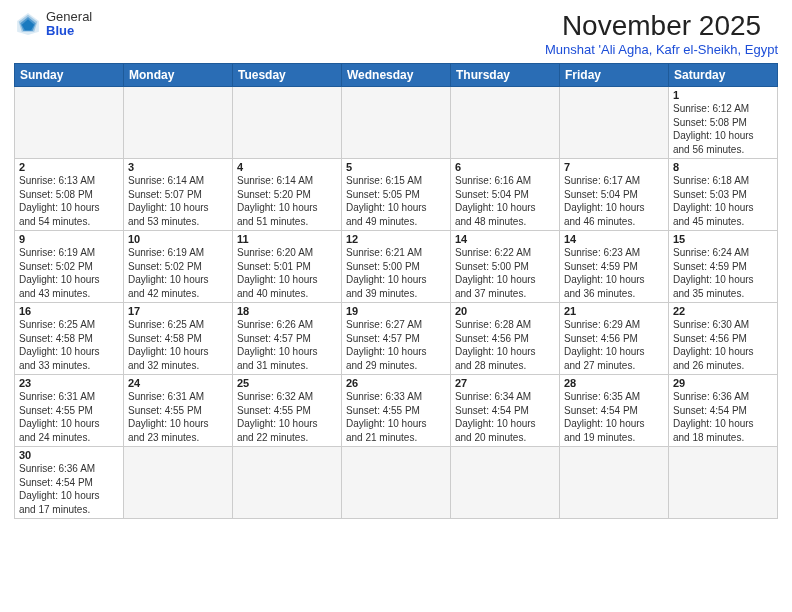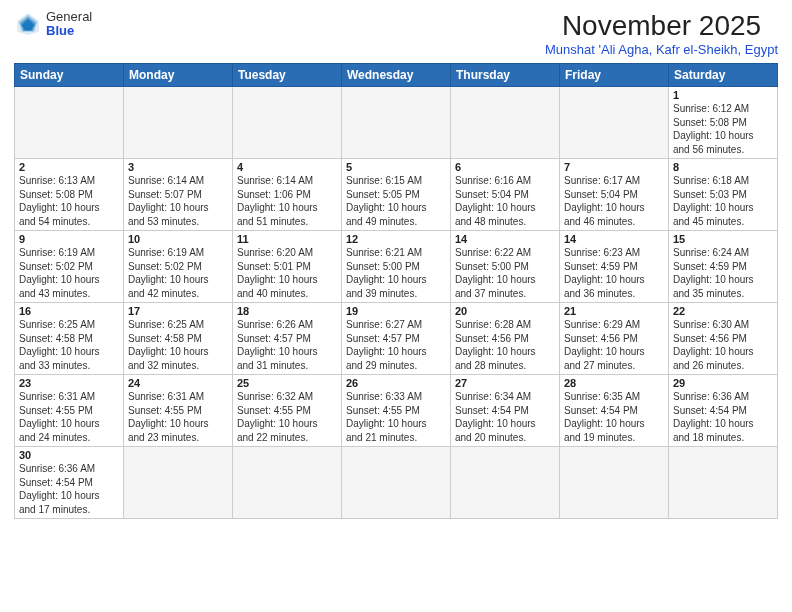--- a/index.html
+++ b/index.html
@@ -156,21 +156,21 @@
           </td>
           <td>
             <span class="day-num">3</span>
             <div class="day-info">Sunrise: 6:14 AM
 Sunset: 5:07 PM
 Daylight: 10 hours and 53 minutes.</div>
           </td>
           <td>
             <span class="day-num">4</span>
             <div class="day-info">Sunrise: 6:14 AM
-Sunset: 1:06 PM
+Sunset: 5:20 PM
 Daylight: 10 hours and 51 minutes.</div>
           </td>
           <td>
             <span class="day-num">5</span>
             <div class="day-info">Sunrise: 6:15 AM
 Sunset: 5:05 PM
 Daylight: 10 hours and 49 minutes.</div>
           </td>
           <td>
             <span class="day-num">6</span>

